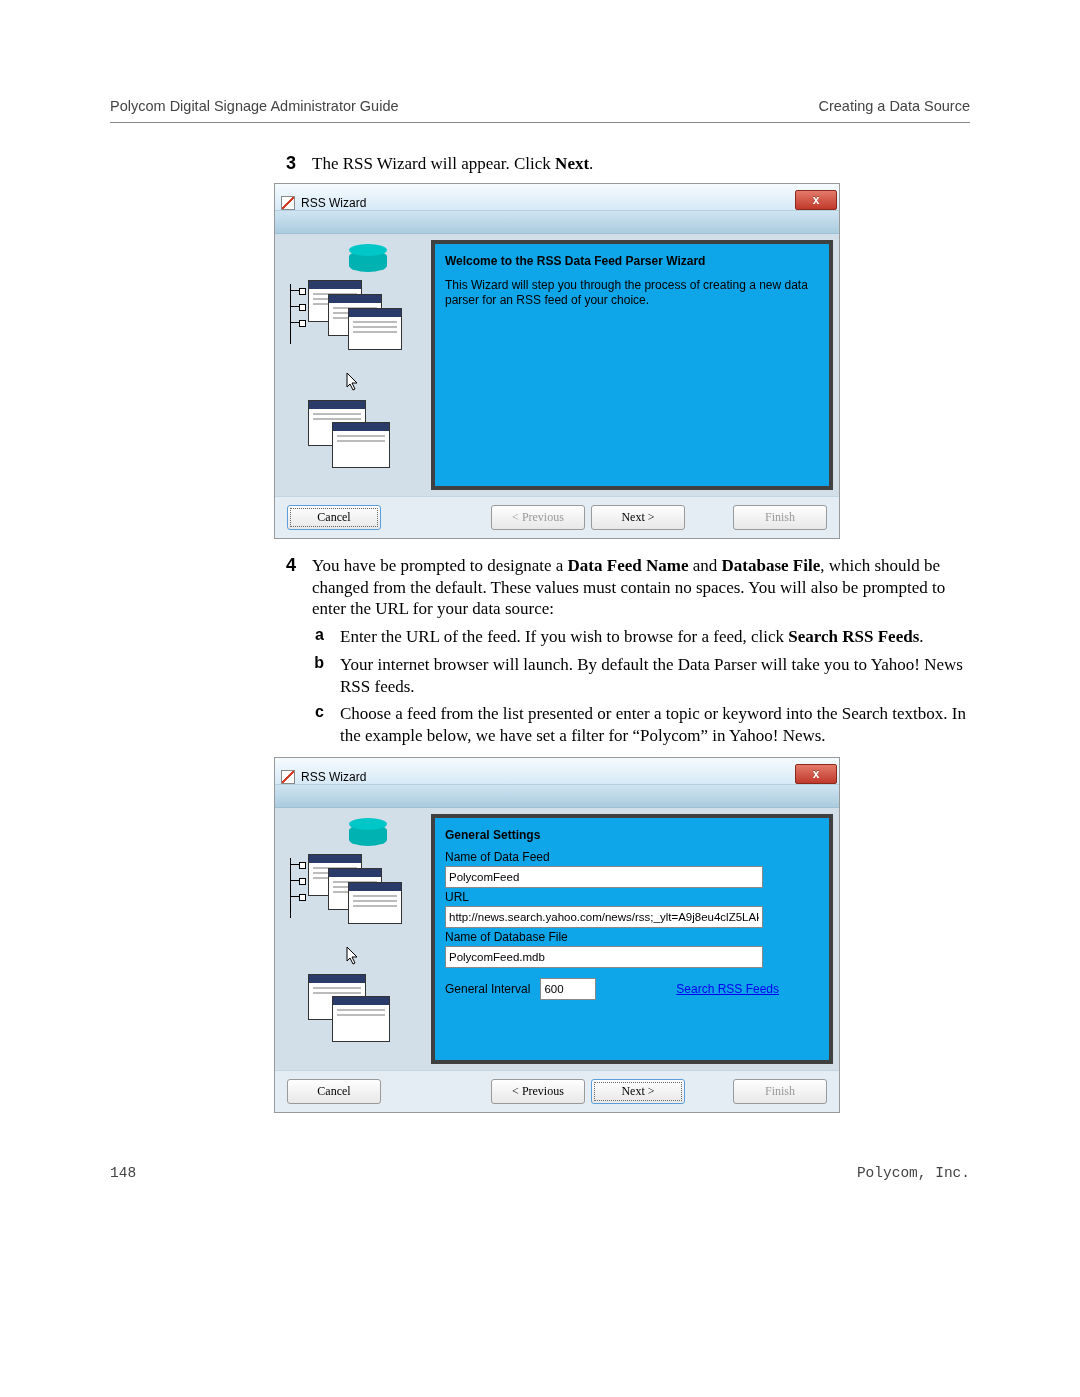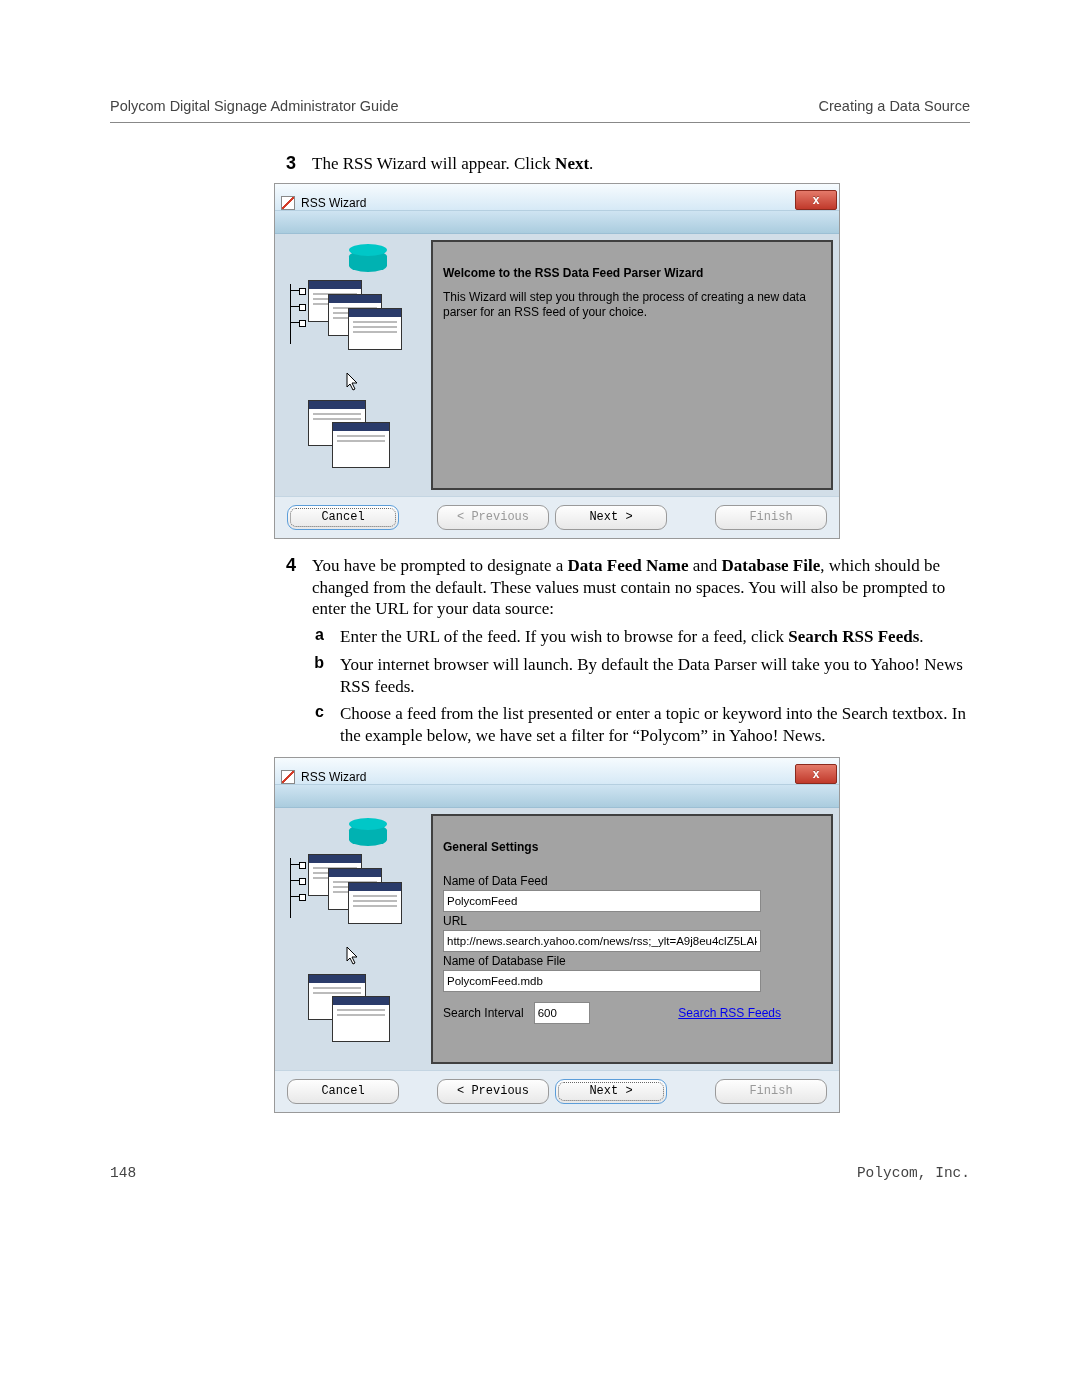--- a/index.html
+++ b/index.html
@@ -153,61 +153,61 @@
   .tree .t { position:absolute; left:0; width:8px; height:1px; background:#000;}
   .tree .sq { position:absolute; left:8px; width:5px; height:5px; background:#fff; border:1px solid #000; margin-top:-2px;}
   .cursor {
     width:16px; height:20px; margin-top:4px;
   }
   .mini-group2 { position:relative; width:90px; height:80px; }
   .mini-group2 .mini-win { position:absolute; width:56px; height:44px;}
   .m2a{left:0;top:0} .m2b{left:24px;top:22px}
   .dlg-right {
     flex:1;
-    background:#a3a3a3;
-    border:2px solid #404040;
+    background:#0ea5e9;
+    border:4px solid #404040;
     margin: 6px 6px 6px 0;
-    padding: 24px 10px 10px 10px;
+    padding: 10px 10px 10px 10px;
     font-size: 12px;
   }
   .dlg-right .welcome-title { font-weight:bold; margin-bottom:10px; font-size:12px;}
   .dlg-right .welcome-text { font-size:12px; line-height:1.25; }
   .form-label { margin-top:2px; margin-bottom:2px; font-size:12px; }
   .form-input {
     width: 310px;
     border:1px solid #888;
     padding:2px 3px;
     font-size:11.5px;
     font-family: inherit;
     height:16px;
     background:#fff;
   }
   .sm-input { width: 48px; }
   .form-row { display:flex; align-items:center; gap:10px; margin-top:10px; }
   .link { color:#0000EE; text-decoration:underline; margin-left:auto; margin-right: 40px; cursor:pointer; font-size:12px;}
-  .section-title { font-weight:bold; margin-bottom:20px; font-size:12px;}
+  .section-title { font-weight:bold; margin-bottom:8px; font-size:12px;}
   .button-bar {
     background:#e5edf4;
     border-top:1px solid #c4d5e2;
     padding: 8px 12px;
     display:flex;
     gap: 6px;
     align-items: center;
   }
   .button-bar .spacer { flex:1; }
   .win-btn {
     min-width: 72px;
     height: 23px;
     background: linear-gradient(to bottom,#fefefe,#e8e8e8);
     border:1px solid #9a9a9a;
-    border-radius:9px;
+    border-radius:3px;
     font-size:12px;
-    font-family: Liberation Mono, monospace;
+    font-family: Liberation Serif, serif;
     display:flex; align-items:center; justify-content:center;
-    padding: 0 19px;
+    padding: 0 10px;
   }
   .win-btn.disabled { color:#999; }
   .win-btn.focus { outline:1px dotted #666; outline-offset:-4px; border-color:#5b9dd9;}
   .footer-row {
     display:flex;
     justify-content:space-between;
     font-size:14.5px;
     font-family: Liberation Mono, monospace;
     color:#444;
     margin-top: 52px;
@@ -375,21 +375,21 @@
           <div class="form-label">Name of Data Feed</div>
           <input class="form-input" type="text" value="PolycomFeed" style="">
 
           <div class="form-label">URL</div>
           <input class="form-input" type="text" value="http://news.search.yahoo.com/news/rss;_ylt=A9j8eu4clZ5LAkQBfX" style="">
 
           <div class="form-label">Name of Database File</div>
           <input class="form-input" type="text" value="PolycomFeed.mdb" style="">
 
           <div class="form-row">
-            <span>Search Interval</span>
+            <span>General Interval</span>
             <input class="form-input sm-input" type="text" value="600" style="">
             <span class="link">Search RSS Feeds</span>
           </div>
         </div>
       </div>
       <div class="button-bar">
         <div class="win-btn">Cancel</div>
         <div class="spacer"></div>
         <div class="win-btn">&lt; Previous</div>
         <div class="win-btn focus">Next &gt;</div>

